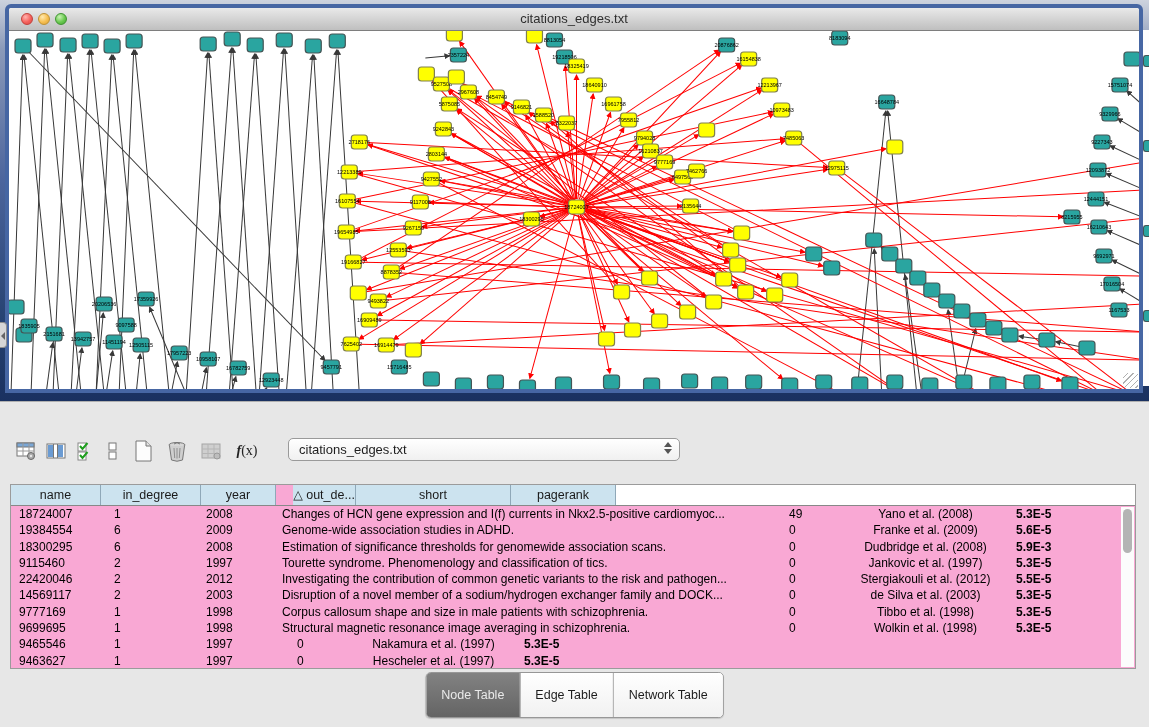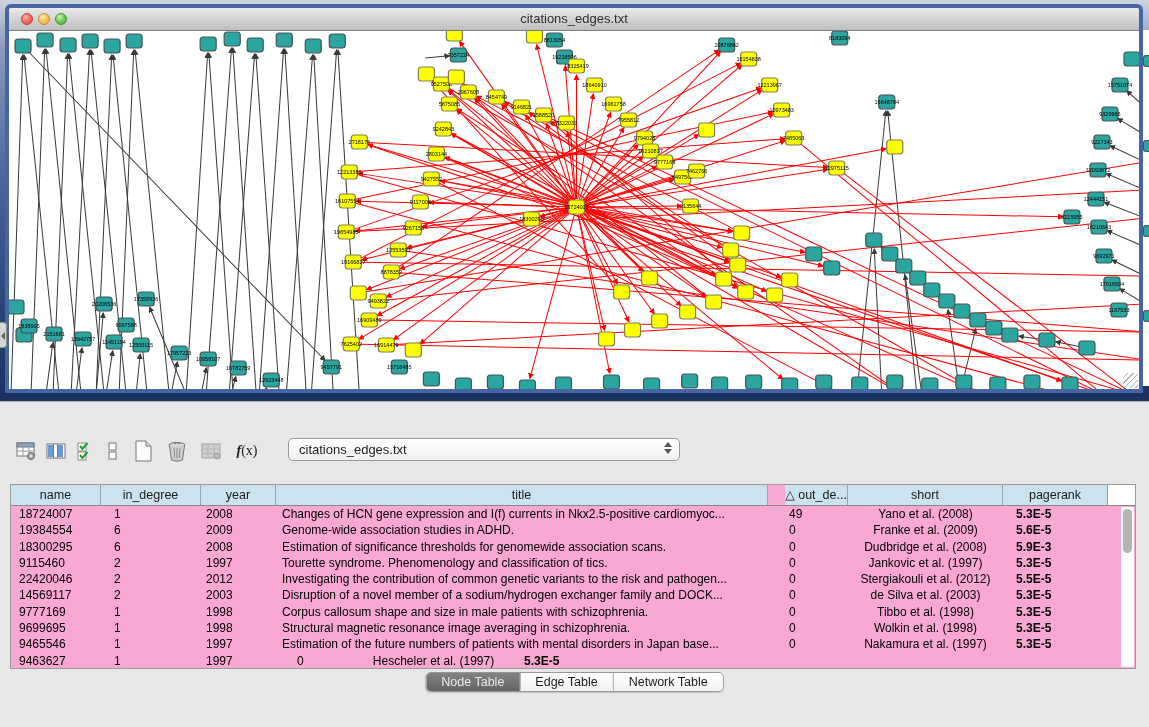--- a/index.html
+++ b/index.html
@@ -56,21 +56,21 @@
   .td { overflow:hidden; white-space:nowrap; line-height:16px; }
   .c0 { width:90px; } .c1 { width:100px; } .c2 { width:75px; } .c3 { width:492px; }
   .c4 { width:63px;margin-left:17px; } .c5 { width:155px; } .c6 { width:105px; }
   .td.c0 { padding-left:8px; } .td.c1 { padding-left:13px; } .td.c2 { padding-left:5px; }
   .td.c3 { padding-left:6px; } .td.c4 { padding-left:4px; } .td.c5 { text-align:center; } .td.c6 { padding-left:13px;font-weight:bold; }
   .sbar { position:absolute; right:1px; top:22px; bottom:1px; width:13px; background:#fcfcfc; }
   .thumb { position:absolute; left:2px; top:2px; width:9px; height:44px; background:#b4b4b4; border-radius:5px; }
 
   .tabs { position:absolute; left:50%; top:270px; transform:translateX(-50%); display:flex;
     border:1px solid #979797; border-radius:5px; overflow:hidden; background:#fdfdfd; box-shadow:0 1px 1px rgba(0,0,0,.15); }
-  .seg { padding:2px 15px; font-size:12.5px; color:#1d1d1d; background:linear-gradient(#ffffff,#f1f1f1); border-left:1px solid #a8a8a8; }
+  .seg { padding:15px 15px; font-size:12.5px; color:#1d1d1d; background:linear-gradient(#ffffff,#f1f1f1); border-left:1px solid #a8a8a8; }
   .seg:first-child { border-left:none; }
   .seg.active { background:linear-gradient(#828282,#646464); color:#e9e9e9; }
 
   .status { position:absolute; left:0; bottom:0; width:1149px; height:27px; background:linear-gradient(#ececec,#dadada); border-top:1px solid #ababab; }
   .mem { position:absolute; right:40px; top:7px; font-size:11.5px; color:#2e2e2e; }
   .dot { position:absolute; right:14px; top:5px; width:15px; height:15px; border-radius:50%;
     background:radial-gradient(circle at 35% 30%,#b9f19c,#52c13e 60%,#3da32e); border:1px solid #79a055; }
 </style>
 </head>
 <body>
@@ -836,21 +836,20 @@
             <b class="dn"></b>
           </span>
       </div>
     </div>
 
     <div class="tbl">
       <div class="thead">
           <div class="th c0">name</div>
           <div class="th c1">in_degree</div>
           <div class="th c2">year</div>
-          <div class="th c3">title</div>
           <div class="th c4">△ out_de...</div>
           <div class="th c5">short</div>
           <div class="th c6">pagerank</div>
           <div class="th filler"></div>
         </div>
       <div>
           <div class="trow">
             <div class="td c0">18724007</div>
             <div class="td c1">1</div>
             <div class="td c2">2008</div>
@@ -919,21 +918,20 @@
             <div class="td c2">1998</div>
             <div class="td c3">Structural magnetic resonance image averaging in schizophrenia.</div>
             <div class="td c4">0</div>
             <div class="td c5">Wolkin et al. (1998)</div>
             <div class="td c6">5.3E-5</div>
           </div>
           <div class="trow">
             <div class="td c0">9465546</div>
             <div class="td c1">1</div>
             <div class="td c2">1997</div>
-            <div class="td c3">Estimation of the future numbers of patients with mental disorders in Japan base...</div>
             <div class="td c4">0</div>
             <div class="td c5">Nakamura et al. (1997)</div>
             <div class="td c6">5.3E-5</div>
           </div>
           <div class="trow">
             <div class="td c0">9463627</div>
             <div class="td c1">1</div>
             <div class="td c2">1997</div>
             <div class="td c4">0</div>
             <div class="td c5">Hescheler et al. (1997)</div>

